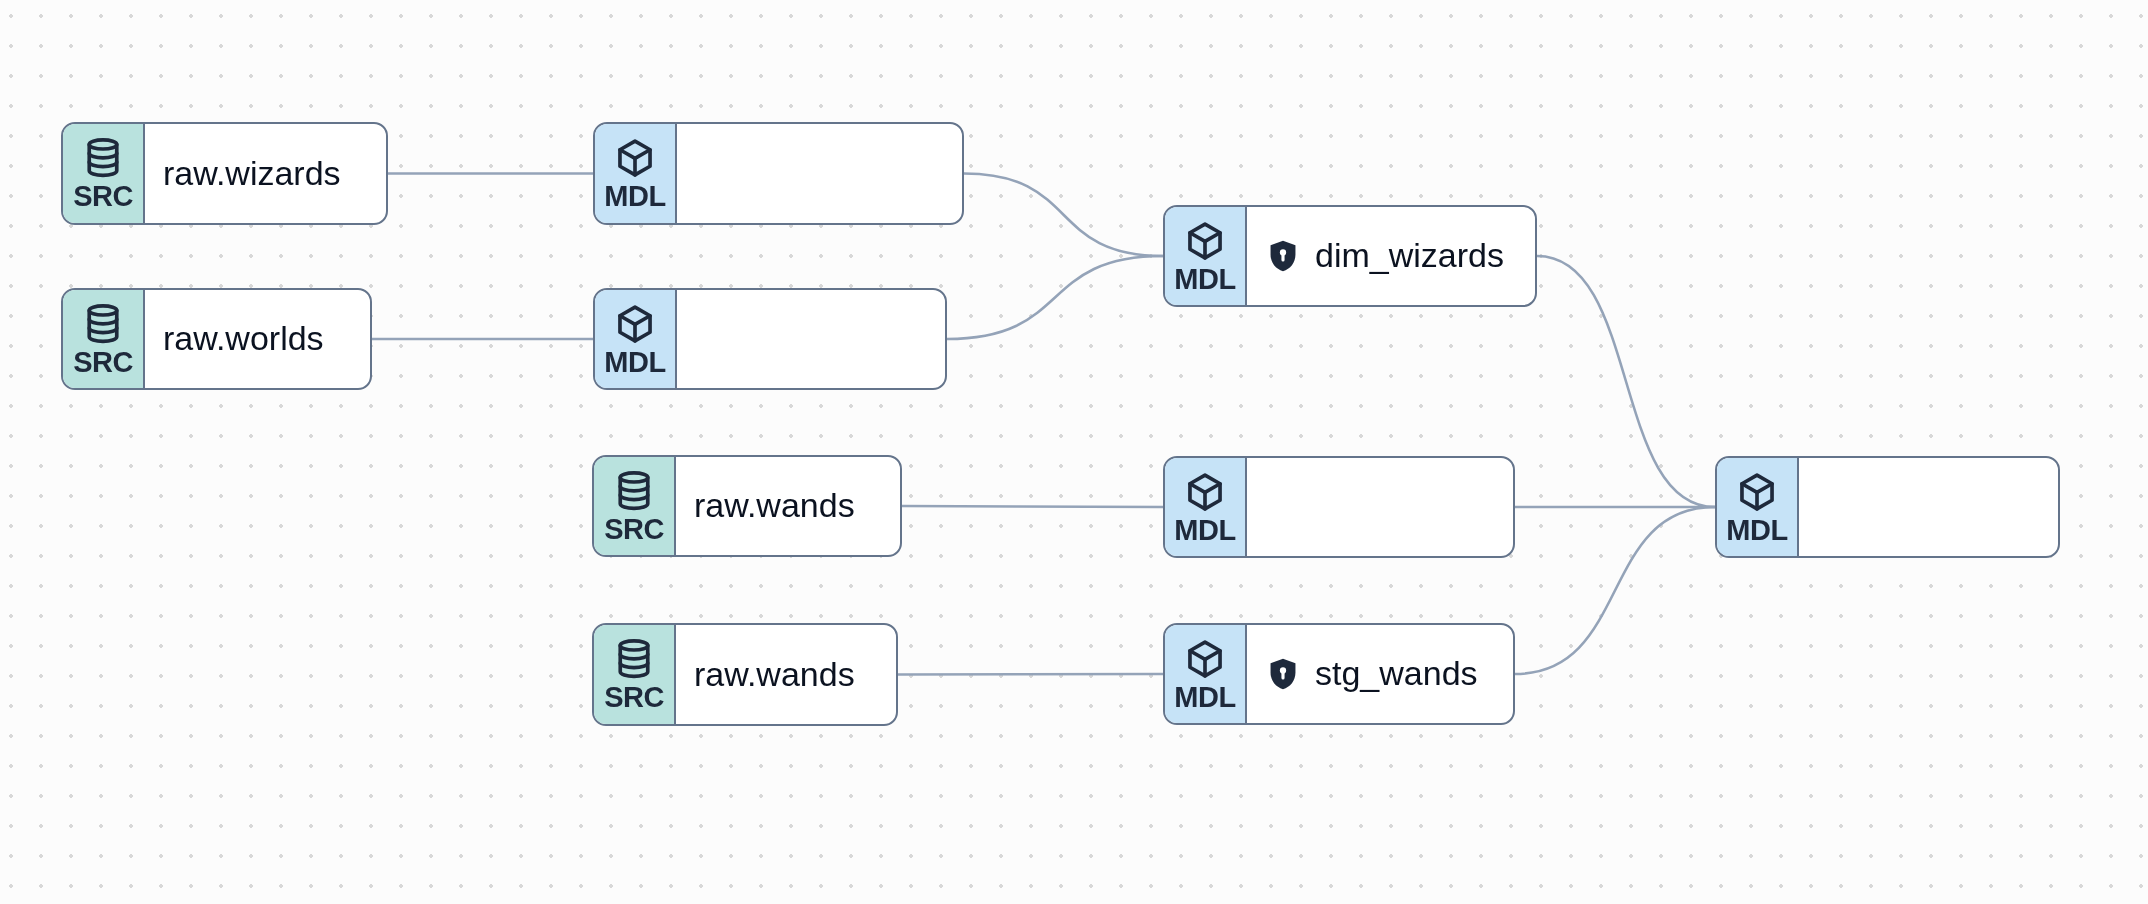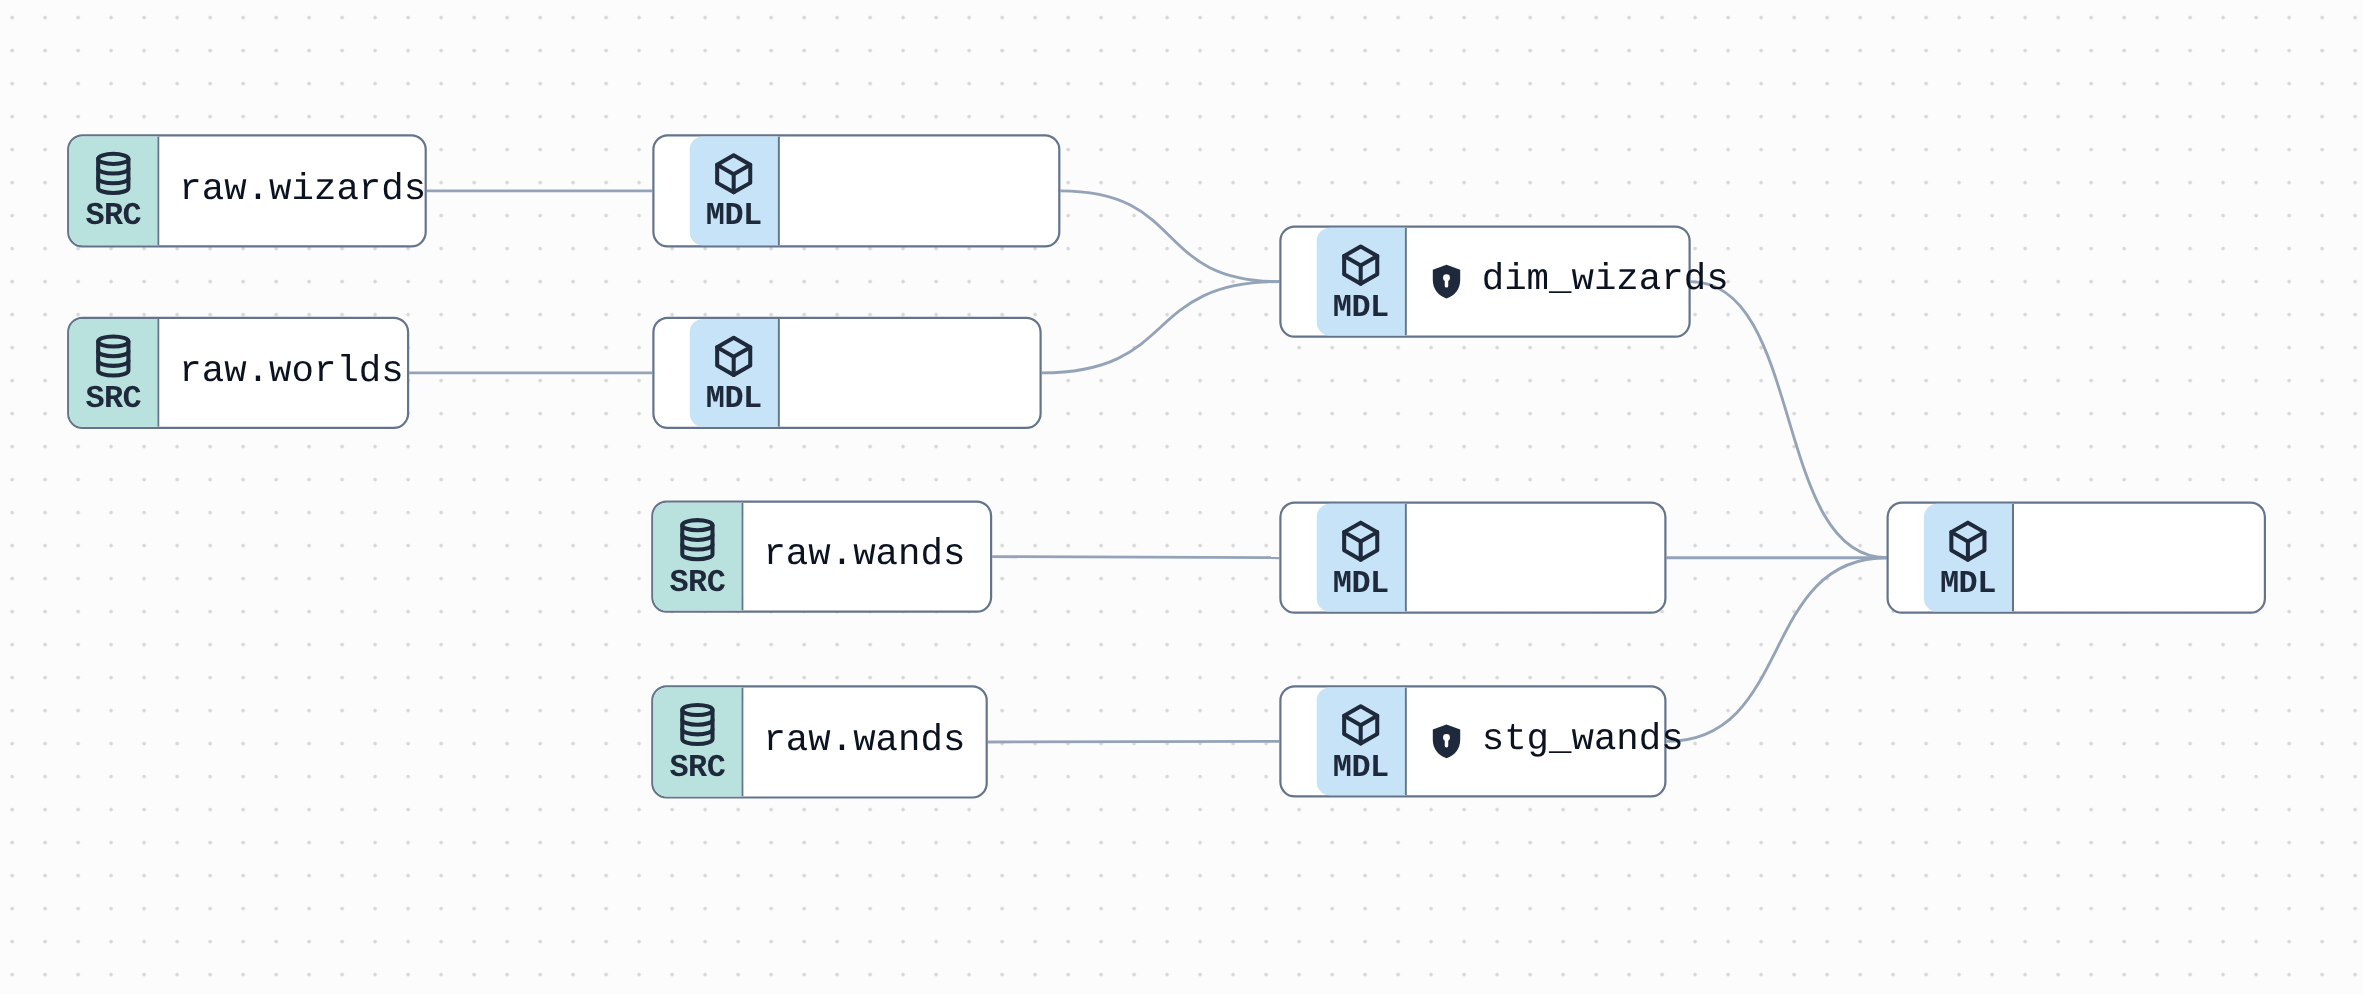--- a/index.html
+++ b/index.html
@@ -8,21 +8,20 @@
     width: 2148px; height: 904px;
     overflow: hidden;
   }
   .canvas {
     position: relative;
     width: 2148px; height: 904px;
     background-color: #fcfcfc;
     background-image: radial-gradient(circle, #d8d8d8 1.7px, transparent 1.9px);
     background-size: 30px 30px;
     background-position: 26px 1px;
-    font-family: Liberation Mono, monospace;
   }
   svg.edges {
     position: absolute; left: 0; top: 0;
     width: 2148px; height: 904px;
     pointer-events: none;
   }
   svg.edges path {
     fill: none;
     stroke: #94a3b8;
     stroke-width: 2.6;
@@ -42,21 +41,21 @@
     display: flex;
     flex-direction: column;
     align-items: center;
     justify-content: center;
     gap: 2px;
     border-right: 2px solid #64748b;
     border-radius: 12px 0 0 12px;
     color: #1e293b;
   }
   .node .badge.src { background: #b9e2de; }
-  .node .badge.mdl { background: #c6e3f7; margin-left: 32px; }
+  .node .badge.mdl { background: #c6e3f7; }
   .node .badge .badge-label {
     font-size: 29px;
     font-weight: 600;
     letter-spacing: -0.5px;
     line-height: 1;
     color: #1e293b;
   }
   .node .badge svg { display: block; }
   .node .body {
     flex: 1;

